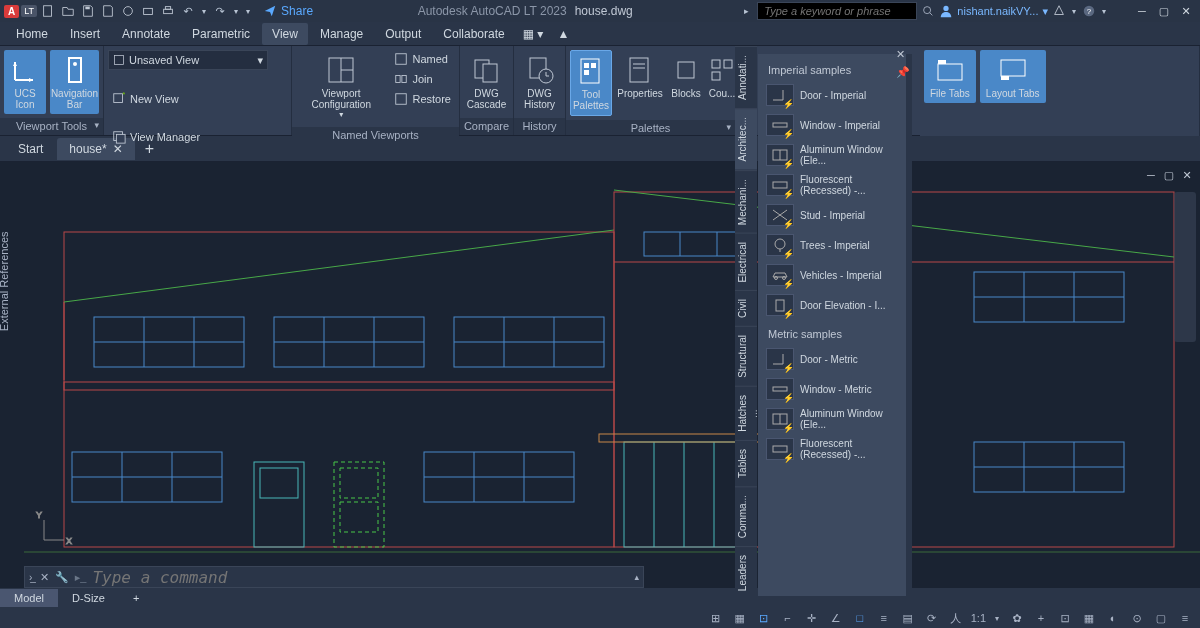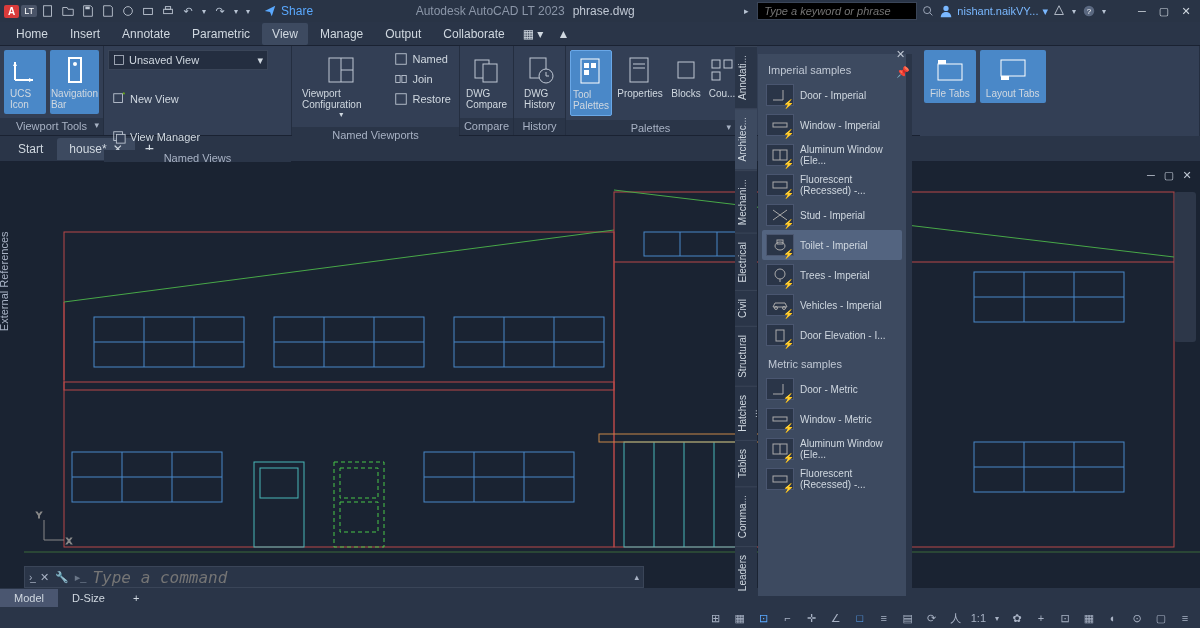--- a/index.html
+++ b/index.html
@@ -19,21 +19,21 @@
 .menu-item { padding: 4px 10px; font-size: 12px; cursor: pointer; border-radius: 2px; }
 .menu-item.active { background: #3d4a60; }
 .ribbon { height: 90px; background: #333f55; display: flex; border-bottom: 1px solid #1a2232; position: relative; }
 .ribbon-panel { border-right: 1px solid #242e40; display: flex; flex-direction: column; }
 .ribbon-body { flex: 1; display: flex; align-items: flex-start; padding: 4px; gap: 4px; }
 .ribbon-title { height: 18px; background: #2a3548; text-align: center; font-size: 11px; color: #a8b2c4; padding-top: 2px; position: relative; }
 .ribbon-title .arrow { position: absolute; right: 4px; top: 2px; font-size: 9px; }
 .big-btn { display: flex; flex-direction: column; align-items: center; justify-content: flex-start; padding: 4px 6px; cursor: pointer; border-radius: 2px; min-width: 42px; }
 .big-btn.active { background: #4a88c8; }
 .big-btn .icon-box { width: 32px; height: 32px; display: flex; align-items: center; justify-content: center; margin-bottom: 2px; }
-.big-btn .label { font-size: 10px; text-align: left; line-height: 11px; }
+.big-btn .label { font-size: 10px; text-align: center; line-height: 11px; }
 .small-row { display: flex; align-items: center; gap: 4px; padding: 2px 4px; cursor: pointer; font-size: 11px; }
 .small-row .mini-icon { width: 14px; height: 14px; }
 .dropdown-combo { width: 160px; height: 20px; background: #242e40; border: 1px solid #3a4558; display: flex; align-items: center; padding: 0 4px; font-size: 11px; justify-content: space-between; }
 .doc-tabs { height: 26px; background: #2a3548; display: flex; align-items: center; padding: 0 6px; gap: 2px; border-bottom: 1px solid #1a2232; }
 .doc-tab { padding: 4px 12px; font-size: 12px; cursor: pointer; border-radius: 3px 3px 0 0; display: flex; align-items: center; gap: 6px; }
 .doc-tab.active { background: #3d4a60; }
 .canvas-area { position: absolute; top: 162px; left: 0; right: 0; bottom: 40px; background: #1a2332; }
 .canvas-inner { position: absolute; left: 24px; right: 0; top: 0; bottom: 0; }
 .ext-ref-label { position: absolute; left: 4px; top: 50%; transform: rotate(-90deg) translateX(50%); transform-origin: left center; font-size: 11px; color: #a8b2c4; white-space: nowrap; }
 .palette { position: absolute; top: 54px; left: 758px; width: 148px; bottom: 32px; background: #3d4a60; display: flex; z-index: 10; }
@@ -111,21 +111,21 @@
   <span class="qat-icon" style="width:10px;font-size:8px">▾</span>
   <span class="qat-icon">↷</span>
   <span class="qat-icon" style="width:10px;font-size:8px">▾</span>
   <span class="qat-icon" style="width:10px;font-size:8px">▾</span>
   <span class="share">
       <svg width="14" height="14" viewBox="0 0 16 16">
         <path d="M2 8l12-6-4 12-2-5z" fill="#5aa9ff"></path>
       </svg>
       <span>Share</span>
     </span>
-  <div class="title-center"><span>Autodesk AutoCAD LT 2023</span><span class="fn">phrase.dwg</span></div>
+  <div class="title-center"><span>Autodesk AutoCAD LT 2023</span><span class="fn">house.dwg</span></div>
   <span class="qat-icon" style="font-size:9px">▸</span>
   <input class="search-box" placeholder="Type a keyword or phrase" style="">
   <span class="qat-icon">
       <svg viewBox="0 0 16 16">
         <circle cx="7" cy="7" r="4" fill="none" stroke="#a8b2c4"></circle>
         <line x1="10" y1="10" x2="13" y2="13" stroke="#a8b2c4"></line>
       </svg>
     </span>
   <span class="user"><svg width="14" height="14" viewBox="0 0 16 16">
         <circle cx="8" cy="5" r="3" fill="#7ab8ff"></circle>
@@ -209,21 +209,20 @@
           <span>New View</span>
         </div>
       <div class="small-row">
           <svg class="mini-icon" viewBox="0 0 16 16">
             <rect x="2" y="2" width="10" height="10" fill="none" stroke="#c0c8d4"></rect>
             <rect x="5" y="5" width="10" height="10" fill="#333f55" stroke="#c0c8d4"></rect>
           </svg>
           <span>View Manager</span>
         </div>
     </div>
-    <div class="ribbon-title">Named Views</div>
   </div>
 
   <div class="ribbon-panel" style="width:168px">
     <div class="ribbon-body">
       <div class="big-btn">
           <div class="icon-box">
             <svg viewBox="0 0 32 32">
               <rect x="4" y="4" width="24" height="24" fill="none" stroke="#c0c8d4"></rect>
               <line x1="16" y1="4" x2="16" y2="28" stroke="#c0c8d4"></line>
               <line x1="16" y1="16" x2="28" y2="16" stroke="#c0c8d4"></line>
@@ -261,21 +260,21 @@
   <div class="ribbon-panel" style="width:54px">
     <div class="ribbon-body">
         <div class="big-btn">
           <div class="icon-box">
             <svg viewBox="0 0 32 32">
               <rect x="4" y="6" width="14" height="18" fill="none" stroke="#c0c8d4"></rect>
               <rect x="12" y="10" width="14" height="18" fill="#333f55" stroke="#c0c8d4"></rect>
             </svg>
           </div>
           <div class="label">DWG
-Compare</div>
+Cascade</div>
         </div>
       </div>
     <div class="ribbon-title">Compare</div>
   </div>
 
   <div class="ribbon-panel" style="width:52px">
     <div class="ribbon-body">
         <div class="big-btn">
           <div class="icon-box">
             <svg viewBox="0 0 32 32">
@@ -518,29 +517,20 @@
         <div class="pl">Fluorescent (Recessed)  -...</div>
       </div>
     <div class="palette-item">
         <div class="pic">
           <svg width="18" height="14" viewBox="0 0 18 14">
             <line x1="2" y1="12" x2="16" y2="2" stroke="#aaa"></line>
             <line x1="2" y1="2" x2="16" y2="12" stroke="#aaa"></line>
           </svg>
         </div>
         <div class="pl">Stud - Imperial</div>
-      </div>
-    <div class="palette-item selected">
-        <div class="pic">
-          <svg width="18" height="14" viewBox="0 0 18 14">
-            <ellipse cx="9" cy="8" rx="5" ry="4" stroke="#aaa" fill="none"></ellipse>
-            <rect x="6" y="2" width="6" height="4" stroke="#aaa" fill="none"></rect>
-          </svg>
-        </div>
-        <div class="pl">Toilet - Imperial</div>
       </div>
     <div class="palette-item">
         <div class="pic">
           <svg width="18" height="14" viewBox="0 0 18 14">
             <circle cx="9" cy="6" r="5" stroke="#aaa" fill="none"></circle>
             <line x1="9" y1="11" x2="9" y2="14" stroke="#aaa"></line>
           </svg>
         </div>
         <div class="pl">Trees - Imperial</div>
       </div>

